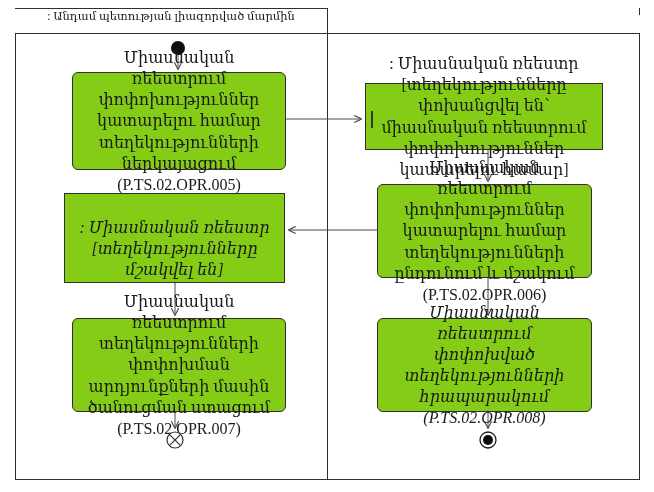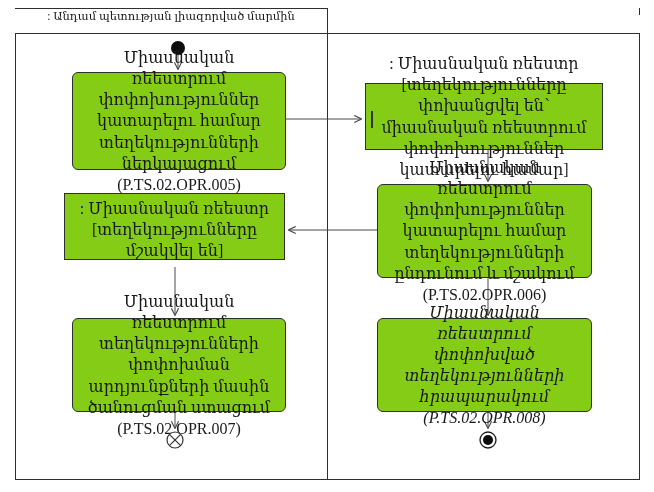--- a/index.html
+++ b/index.html
@@ -29,21 +29,21 @@
   .header-tick{position:absolute;left:639px;top:8px;width:1px;height:7px;background:var(--border);}
   .node{
     position:absolute;border:1px solid var(--border);background:#84cc16;
     display:flex;align-items:center;justify-content:center;
     font-size:16px;line-height:1.32;text-align:center;padding:2px 12px;
   }
   .action{border-radius:6px;}
   .node-action-005{left:72px;top:72px;width:214px;height:98px;}
   .node-object-transferred{left:365px;top:83px;width:238px;height:67px;padding:2px 8px;}
   .node-action-006{left:377px;top:184px;width:215px;height:94px;}
-  .node-object-processed{left:64px;top:193px;width:221px;height:67px;align-items:center;padding-top:8px;}
+  .node-object-processed{left:64px;top:193px;width:221px;height:90px;align-items:flex-end;padding-top:8px;font-style:italic;}
   .node-action-007{left:72px;top:318px;width:214px;height:94px;}
   .node-action-008{left:377px;top:318px;width:215px;height:94px;font-style:italic;}
   .initial-node{position:absolute;left:171px;top:41px;width:14px;height:14px;border-radius:50%;background:#0d0d0d;}
   .final-svg{position:absolute;width:18px;height:18px;}
   .flow-final{left:166px;top:431px;}
   .activity-final{left:479px;top:431px;}
   .edges{position:absolute;left:0;top:0;width:654px;height:492px;pointer-events:none;}
   .pin{position:absolute;left:371px;top:111px;width:2px;height:17px;background:#333;}
 </style>
 </head>

